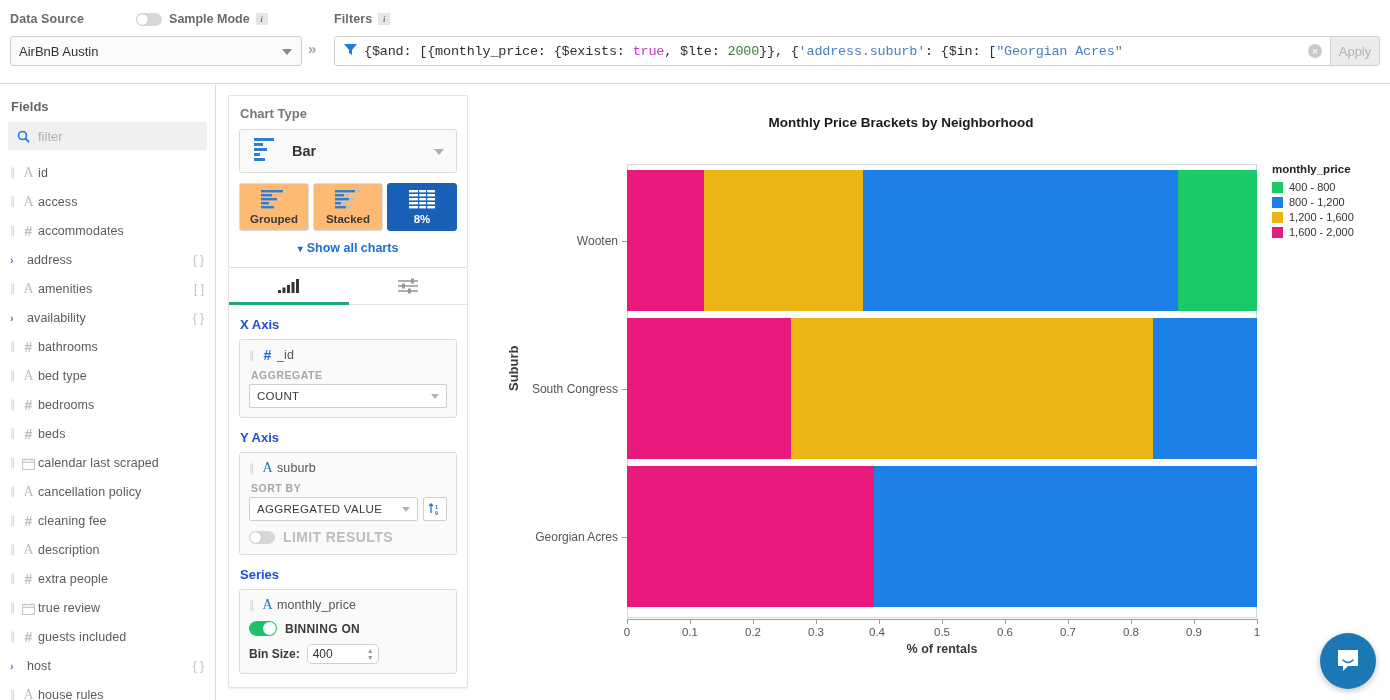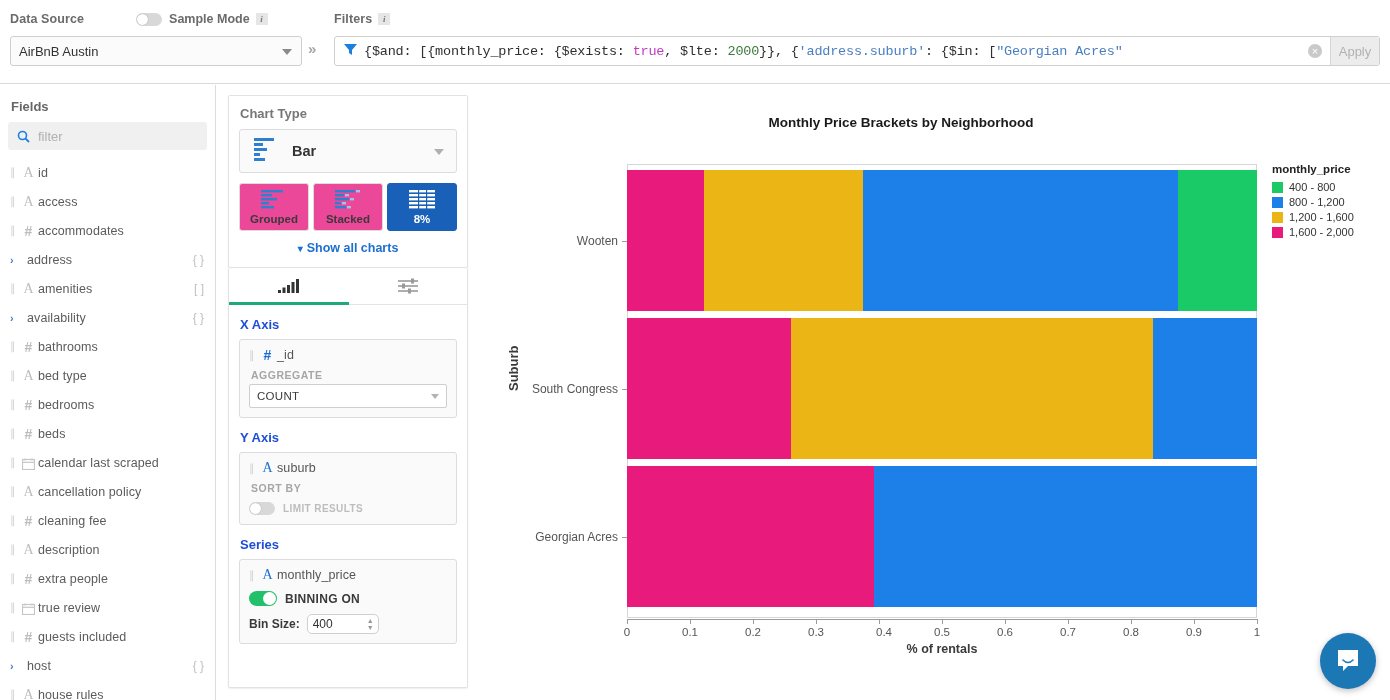--- a/index.html
+++ b/index.html
@@ -140,21 +140,21 @@
   .cts-icon { margin-left: 14px; width: 26px; flex: none; }
   .cts-label { font-size: 14.5px; color: #333; margin-left: 12px; font-weight: bold; }
   .cts-caret {
     position: absolute; right: 12px; top: 19px; width: 0; height: 0;
     border-left: 5px solid transparent; border-right: 5px solid transparent;
     border-top: 6px solid #b0b0b0;
   }
   .variant-row { display: flex; gap: 4px; margin: 10px 10px 0 10px; }
   .variant {
     flex: 1; height: 48px; border: 1px solid #dcdcdc; border-radius: 3px;
-    background: #ec4899; display: flex; flex-direction: column;
+    background: #fdba74; display: flex; flex-direction: column;
     align-items: center; justify-content: center; gap: 2px;
   }
   .variant.active { background: #1961b8; border-color: #1961b8; }
   .variant-lbl { font-size: 11.5px; color: #3a3a3a; font-weight: bold; }
   .variant.active .variant-lbl { color: #fff; }
   .show-all {
     text-align: center; padding: 10px 0 12px 0; font-size: 12.5px;
     color: #1c6fd0; font-weight: bold;
   }
   .show-all .chv { font-size: 10px; margin-right: 4px; }
@@ -209,21 +209,21 @@
   }
   .toggle-on {
     width: 28px; height: 15px; border-radius: 8px; background: #21c06a;
     position: relative; flex: none;
   }
   .toggle-on::after {
     content: ""; position: absolute; right: 1px; top: 1px; width: 13px; height: 13px;
     border-radius: 50%; background: #fff;
   }
   .limit-text {
-    font-size: 10px; color: #bdbdbd; font-weight: bold; letter-spacing: .4px;
+    font-size: 14px; color: #bdbdbd; font-weight: bold; letter-spacing: .4px;
     margin-left: 8px;
   }
   .binning-text {
     font-size: 12px; color: #3a3a3a; font-weight: bold; letter-spacing: .3px;
     margin-left: 8px;
   }
   .bin-row { display: flex; align-items: center; margin-top: 8px; }
   .bin-label { font-size: 12px; color: #3a3a3a; font-weight: bold; }
   .bin-input {
     margin-left: 7px; width: 72px; height: 20px; border: 1px solid #cfcfcf;
@@ -545,20 +545,33 @@
   </div>
 
   <div class="sec-label">Y Axis</div>
   <div class="enc-box">
     <div class="enc-field">
       <span class="grip">∥</span>
       <span class="ftype alpha">A</span>
       <span class="fname">suburb</span>
     </div>
     <div class="sub-label">SORT BY</div>
+    <div class="sort-row">
+      <div class="enc-select">
+        <span>AGGREGATED VALUE</span>
+        <span class="caret-dn"></span>
+      </div>
+      <div class="sort-btn">
+        <svg width="14" height="14" viewBox="0 0 14 14">
+          <path d="M3,11 L3,2 M1,4 L3,2 L5,4" stroke="#1c6fd0" stroke-width="1.3" fill="none"></path>
+          <text x="7" y="6.5" font-size="5.5" fill="#1c6fd0" font-family="Liberation Sans">1</text>
+          <text x="7" y="12.5" font-size="5.5" fill="#1c6fd0" font-family="Liberation Sans">9</text>
+        </svg>
+      </div>
+    </div>
     <div class="limit-row">
       <div class="toggle-off"></div>
       <span class="limit-text">LIMIT RESULTS</span>
     </div>
   </div>
 
   <div class="sec-label">Series</div>
   <div class="enc-box">
     <div class="enc-field">
       <span class="grip">∥</span>
@@ -623,21 +636,21 @@
     <div id="xticks">
         <div class="tick" style="left: 0px;"></div>
         <div class="tick-lbl" style="left: 0px;">0</div>
         <div class="tick" style="left: 63px;"></div>
         <div class="tick-lbl" style="left: 63px;">0.1</div>
         <div class="tick" style="left: 126px;"></div>
         <div class="tick-lbl" style="left: 126px;">0.2</div>
         <div class="tick" style="left: 189px;"></div>
         <div class="tick-lbl" style="left: 189px;">0.3</div>
         <div class="tick" style="left: 252px;"></div>
-        <div class="tick-lbl" style="left: 257px;">0.4</div>
+        <div class="tick-lbl" style="left: 250px;">0.4</div>
         <div class="tick" style="left: 315px;"></div>
         <div class="tick-lbl" style="left: 315px;">0.5</div>
         <div class="tick" style="left: 378px;"></div>
         <div class="tick-lbl" style="left: 378px;">0.6</div>
         <div class="tick" style="left: 441px;"></div>
         <div class="tick-lbl" style="left: 441px;">0.7</div>
         <div class="tick" style="left: 504px;"></div>
         <div class="tick-lbl" style="left: 504px;">0.8</div>
         <div class="tick" style="left: 567px;"></div>
         <div class="tick-lbl" style="left: 567px;">0.9</div>

